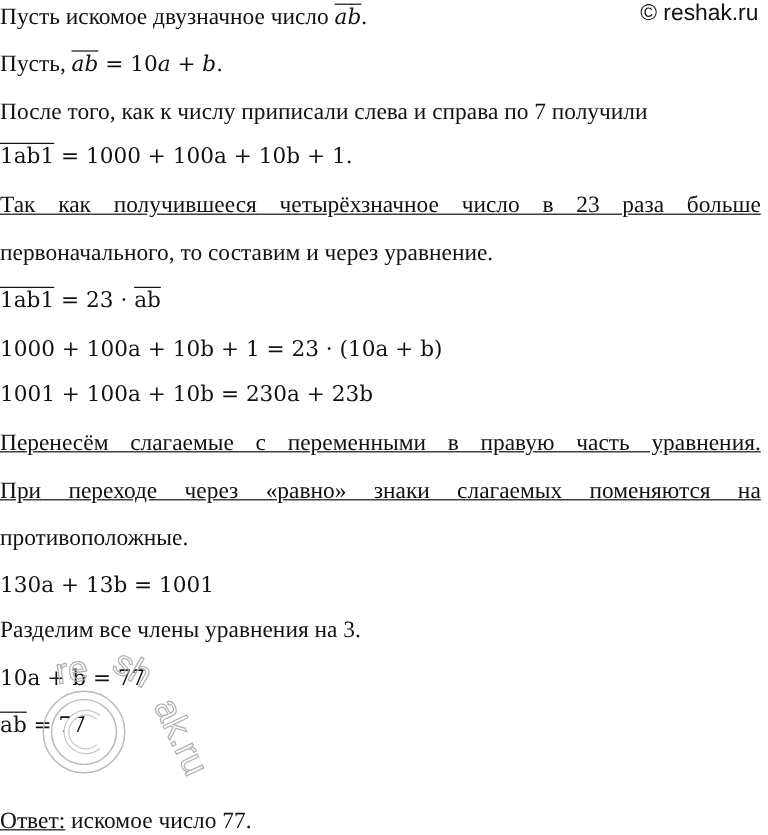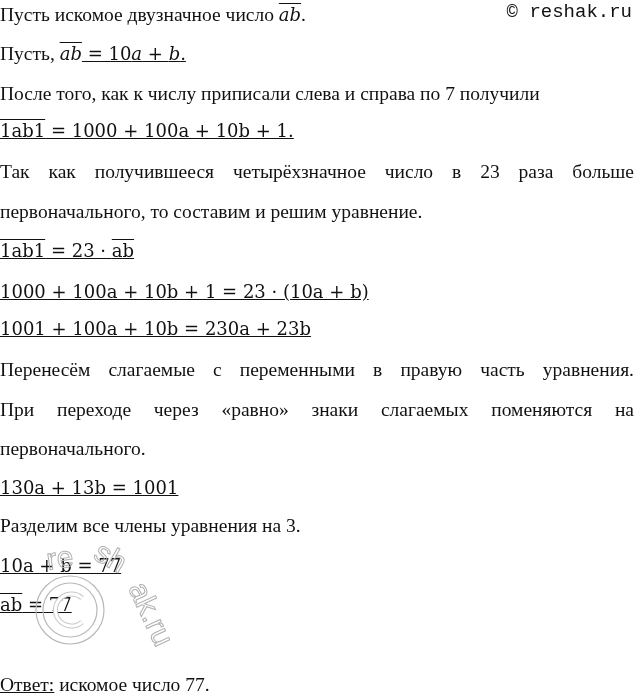--- a/index.html
+++ b/index.html
@@ -6,28 +6,28 @@
   body {
     width: 640px; height: 696px; position: relative; overflow: hidden;
     font-family: "Liberation Serif", "DejaVu Serif", serif;
     color: #111111;
   }
   .line {
     position: absolute; left: 0; font-size: 19.5px; white-space: nowrap;
     line-height: 24px;
   }
   .justify {
-    width: 634px; text-align: justify; text-align-last: justify; white-space: normal;
+    width: 634px; text-align: justify; text-align-last: justify; white-space: normal; text-decoration: underline;
   }
-  .math { font-family: "DejaVu Serif", "Liberation Serif", serif; font-size: 18px; text-decoration: underline; }
+  .math { font-family: "DejaVu Serif", "Liberation Serif", serif; font-size: 18px; }
   .math i { font-style: italic; }
   .ovl { text-decoration: overline; text-decoration-thickness: 1px; }
   .copyright {
     position: absolute; right: 8px; top: 1px; font-size: 19px;
-    font-family: Liberation Mono, monospace;
+    font-family: Liberation Sans, sans-serif;
     margin-left: 32px;
   }
   .answer-label { text-decoration: underline; text-align: right; }
   .watermark {
     position: absolute; left: 20px; top: 538px; width: 150px; height: 130px;
     pointer-events: none;
   }
 </style>
 </head>
 <body>
@@ -43,35 +43,35 @@
 </div>
 
 <div class="line" style="top:82px">После того, как к числу приписали слева и справа по 7 получили</div>
 
 <div class="line math" style="top:119px">
   <span class="ovl">1ab1</span><span> = 1000 + 100a + 10b + 1.</span>
 </div>
 
 <div class="line justify" style="top:160px">Так как получившееся четырёхзначное число в 23 раза больше</div>
 
-<div class="line" style="top:200px">первоначального, то составим и решим уравнение.</div>
+<div class="line" style="top:200px">первоначального, то составим и через уравнение.</div>
 
 <div class="line math" style="top:239px">
   <span class="ovl">1ab1</span><span> = 23 · </span><span class="ovl">ab</span>
 </div>
 
 <div class="line math" style="top:280px">1000 + 100a + 10b + 1 = 23 · (10a + b)</div>
 
 <div class="line math" style="top:317px">1001 + 100a + 10b = 230a + 23b</div>
 
 <div class="line justify" style="top:358px">Перенесём слагаемые с переменными в правую часть уравнения.</div>
 
 <div class="line justify" style="top:398px">При переходе через «равно» знаки слагаемых поменяются на</div>
 
-<div class="line" style="top:437px">первоначального.</div>
+<div class="line" style="top:437px">противоположные.</div>
 
 <div class="line math" style="top:476px">130a + 13b = 1001</div>
 
 <div class="line" style="top:514px">Разделим все члены уравнения на 3.</div>
 
 <div class="line math" style="top:554px">10a + b = 77</div>
 
 <div class="line math" style="top:593px">
   <span class="ovl">ab</span><span> = 77</span>
 </div>

